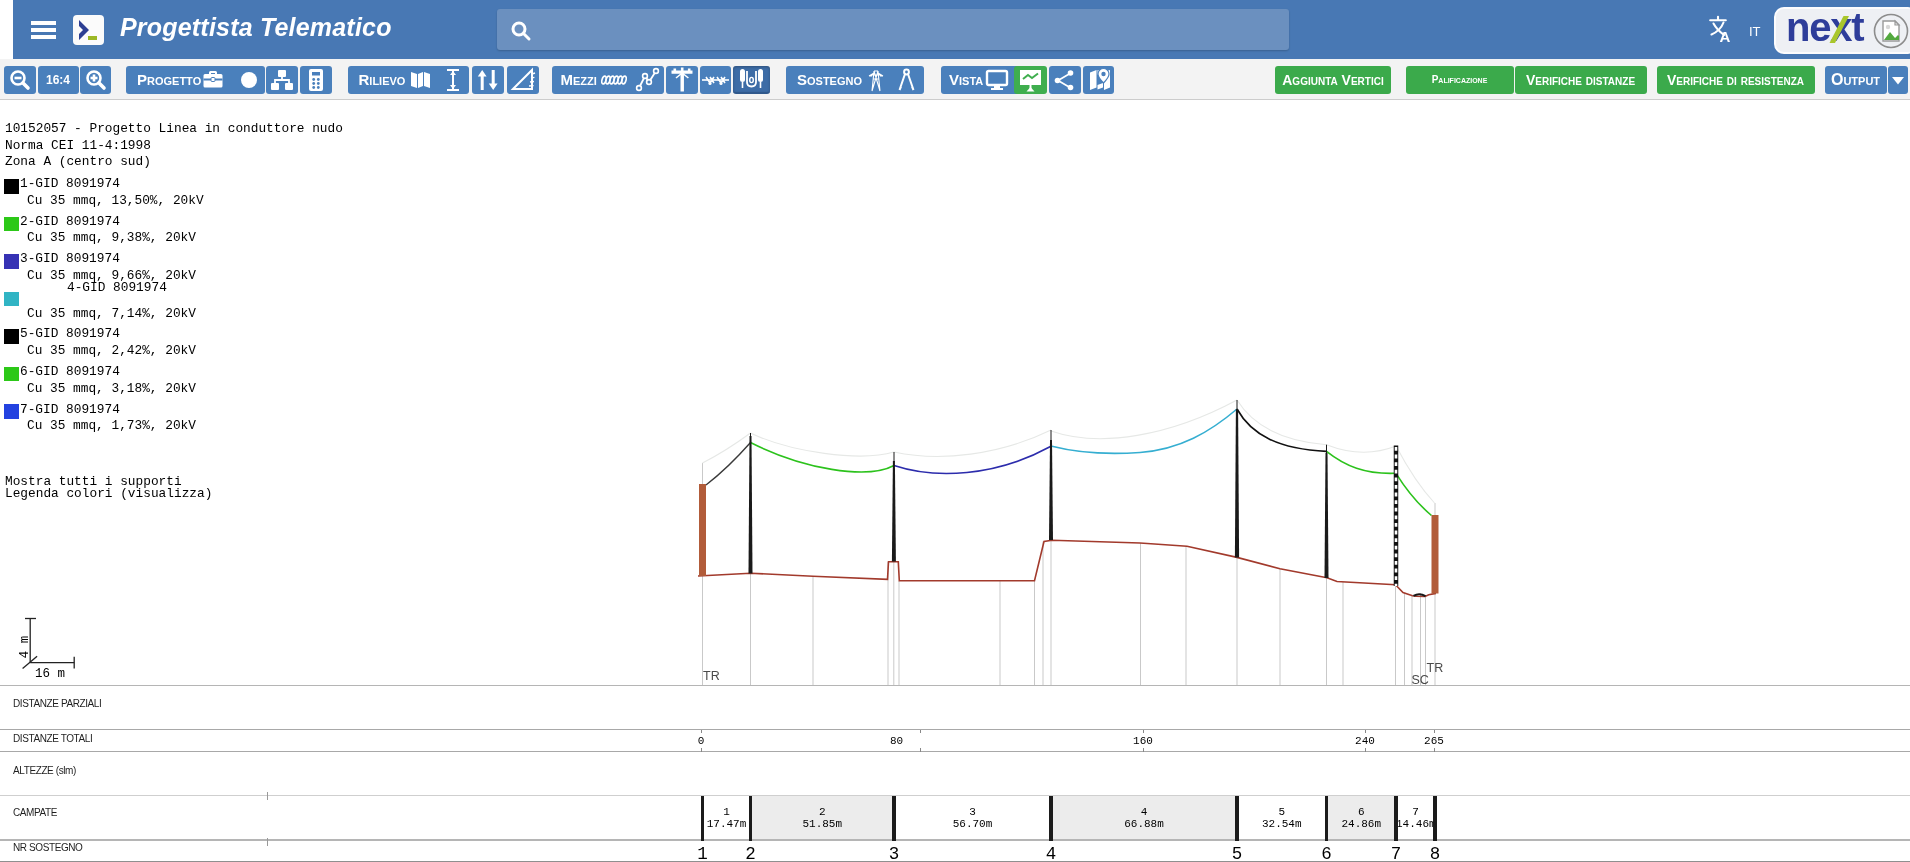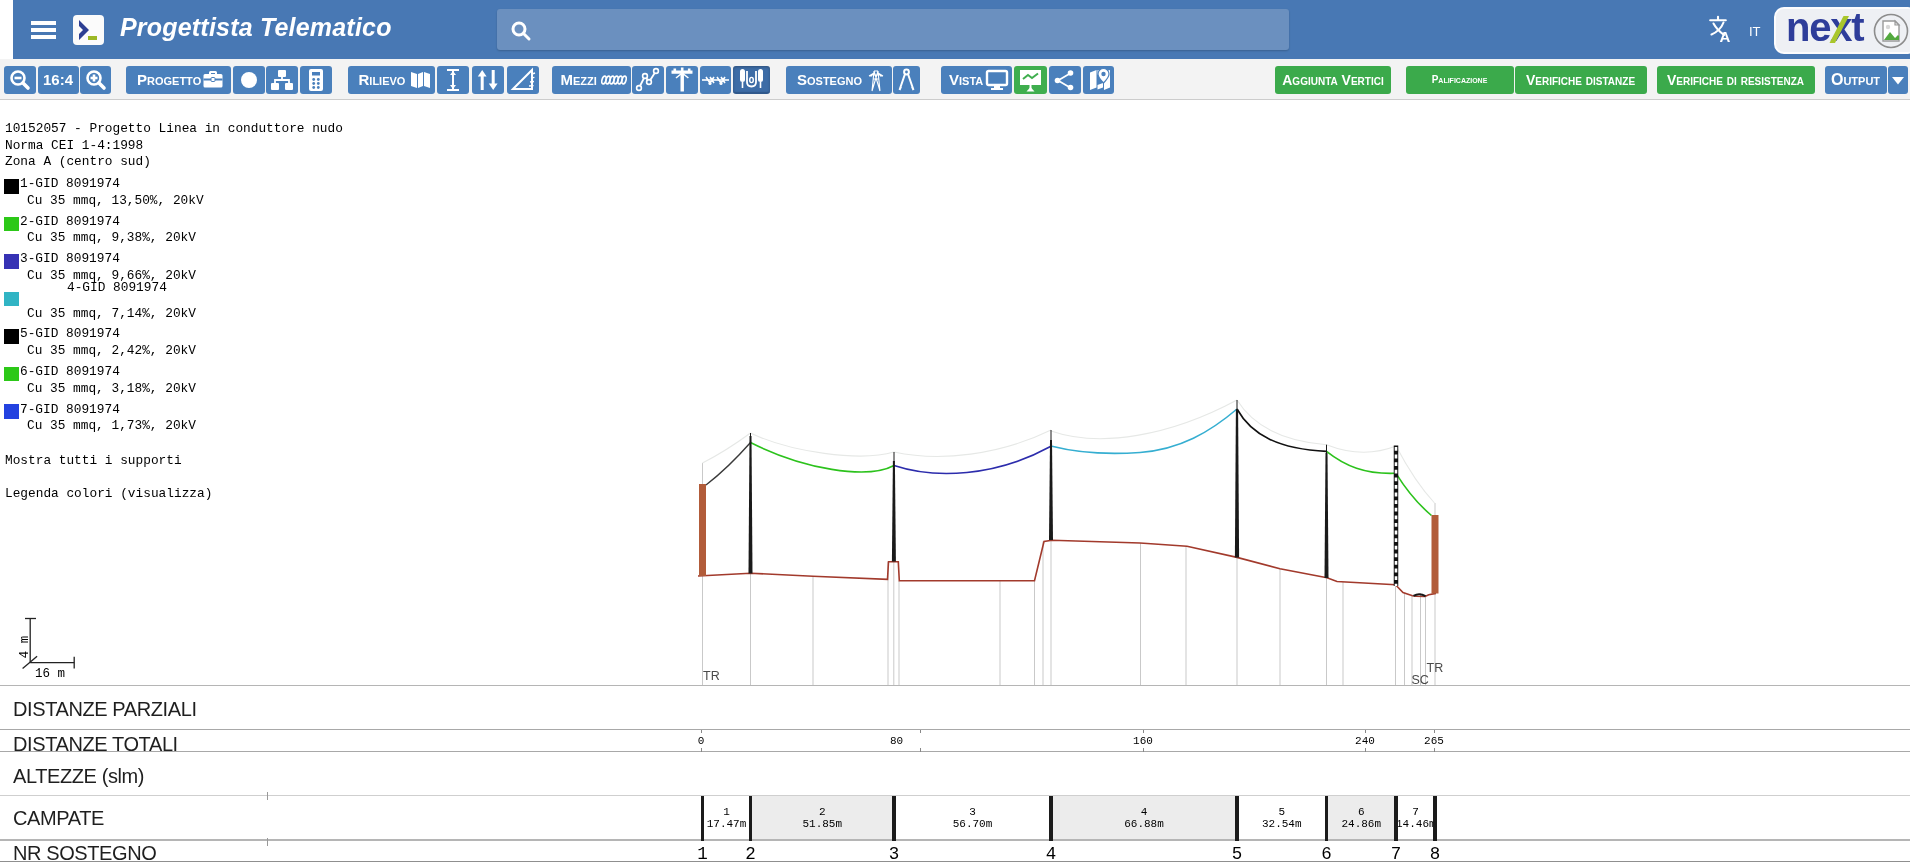--- a/index.html
+++ b/index.html
@@ -5,23 +5,23 @@
   html,body{margin:0;padding:0;width:1910px;height:862px;overflow:hidden;background:#fff;
     font-family:"Liberation Sans",sans-serif;}
   .abs{position:absolute;}
   #legend div{white-space:nowrap;}
   #legend{left:0;top:0;width:1910px;}
   #header{position:absolute;left:13px;top:0;width:1910px;height:59px;background:#4878b4;}
   #toolbar{position:absolute;left:0;top:59px;width:1910px;height:40px;background:#f3f3f3;border-bottom:1px solid #ccc;}
   .btn{position:absolute;top:7px;height:28px;background:#4a80bc;border-radius:3px;}
   .gbtn{position:absolute;top:7px;height:28px;background:#3baa4b;border-radius:3px;color:#fff;
     font-weight:bold;font-variant:small-caps;text-align:center;}
-  .lbl{color:#fff;font-weight:bold;font-variant:small-caps;}
+  .lbl{color:#fff;font-weight:bold;font-variant:small-caps;padding-left:32px;}
   .mono{font-family:"Liberation Mono",monospace;}
-  .rowlab{position:absolute;left:13px;font-size:20px;letter-spacing:-0.4px;color:#1f1f1f;}
+  .rowlab{position:absolute;left:13px;font-size:10px;letter-spacing:-0.4px;color:#1f1f1f;}
   .hline{position:absolute;left:0;width:1910px;}
 </style>
 </head>
 <body>
 <div id="header">
 
   <div class="abs" style="left:18px;top:21px;width:25px;height:4px;background:#fff"></div>
   <div class="abs" style="left:18px;top:28px;width:25px;height:4px;background:#fff"></div>
   <div class="abs" style="left:18px;top:35px;width:25px;height:4px;background:#fff"></div>
 
@@ -66,21 +66,21 @@
 </div>
 <div id="toolbar">
 
   <div class="btn" style="left:4px;width:32px;">
     <svg width="32" height="28" viewBox="0 0 32 28">
         <circle cx="14" cy="12" r="6.5" fill="none" stroke="#fff" stroke-width="2.6"></circle>
         <line x1="10.5" y1="12" x2="17.5" y2="12" stroke="#fff" stroke-width="2.6"></line>
         <line x1="19" y1="17" x2="24" y2="22" stroke="#fff" stroke-width="3.6" stroke-linecap="round"></line>
       </svg>
   </div>
-  <div class="btn" style="left:37.5px;width:41px;color:#fff;font-weight:bold;font-size:15px;text-align:center;line-height:28px;">16:4</div>
+  <div class="btn" style="left:37.5px;width:41px;color:#fff;font-weight:bold;font-size:12px;text-align:center;line-height:28px;">16:4</div>
   <div class="btn" style="left:80px;width:31px;">
     <svg width="31" height="28" viewBox="0 0 31 28">
         <circle cx="14" cy="12" r="6.5" fill="none" stroke="#fff" stroke-width="2.6"></circle>
         <line x1="10.5" y1="12" x2="17.5" y2="12" stroke="#fff" stroke-width="2.6"></line>
         <line x1="14" y1="8.5" x2="14" y2="15.5" stroke="#fff" stroke-width="2.6"></line>
         <line x1="19" y1="17" x2="24" y2="22" stroke="#fff" stroke-width="3.6" stroke-linecap="round"></line>
       </svg>
   </div>
 
   <div class="btn lbl" style="left:126px;width:105px;font-size:15px;line-height:28px;">
@@ -272,21 +272,21 @@
   <div class="gbtn" style="left:1656.5px;width:158px;font-size:14px;line-height:28px;">Verifiche di resistenza</div>
   <div class="btn" style="left:1824.5px;width:62px;color:#fff;font-weight:bold;font-variant:small-caps;font-size:16px;text-align:center;line-height:28px;">Output</div>
   <div class="btn" style="left:1888px;width:20px;">
     <svg width="20" height="28" viewBox="0 0 20 28">
         <path d="M4 11 H16 L10 18.5 Z" fill="#fff"></path>
       </svg>
   </div>
 </div>
 <div id="legend" class="mono" style="position:absolute;font-size:12.8px;color:#000;">
   <div class="abs" style="left:5px;top:121px;">10152057 - Progetto Linea in conduttore nudo</div>
-  <div class="abs" style="left:5px;top:137.7px;">Norma CEI 1-4:1998</div>
+  <div class="abs" style="left:5px;top:137.7px;">Norma CEI 11-4:1998</div>
   <div class="abs" style="left:5px;top:154.4px;">Zona A (centro sud)</div>
 
   <div class="abs" style="left:4px;top:179px;width:14.5px;height:14.5px;background:#000;"></div>
   <div class="abs" style="left:20px;top:176px;">1-GID 8091974</div>
   <div class="abs" style="left:27px;top:192.7px;">Cu 35 mmq, 13,50%, 20kV</div>
 
   <div class="abs" style="left:4px;top:216.5px;width:14.5px;height:14.5px;background:#2cc818;"></div>
   <div class="abs" style="left:20px;top:213.6px;">2-GID 8091974</div>
   <div class="abs" style="left:27px;top:230.3px;">Cu 35 mmq, 9,38%, 20kV</div>
 
@@ -303,21 +303,21 @@
   <div class="abs" style="left:27px;top:343.1px;">Cu 35 mmq, 2,42%, 20kV</div>
 
   <div class="abs" style="left:4px;top:366.5px;width:14.5px;height:14.5px;background:#2cc818;"></div>
   <div class="abs" style="left:20px;top:364px;">6-GID 8091974</div>
   <div class="abs" style="left:27px;top:380.7px;">Cu 35 mmq, 3,18%, 20kV</div>
 
   <div class="abs" style="left:4px;top:404px;width:14.5px;height:14.5px;background:#2342e0;"></div>
   <div class="abs" style="left:20px;top:401.6px;">7-GID 8091974</div>
   <div class="abs" style="left:27px;top:418.3px;">Cu 35 mmq, 1,73%, 20kV</div>
 
-  <div class="abs" style="left:5px;top:453px;">Mostra tutti i supporti</div>
+  <div class="abs" style="left:5px;top:474px;">Mostra tutti i supporti</div>
   <div class="abs" style="left:5px;top:485.5px;">Legenda colori (visualizza)</div>
 </div>
 <div id="rows">
 
   <div class="hline" style="top:685px;height:1px;background:#b5b5b5;"></div>
   <div class="hline" style="top:729px;height:1px;background:#a8a8a8;"></div>
   <div class="hline" style="top:750.7px;height:1px;background:#a8a8a8;"></div>
   <div class="hline" style="top:795px;height:1px;background:#cfcfcf;"></div>
   <div class="hline" style="top:839px;height:2px;background:#b5b5b5;"></div>
   <div class="hline" style="top:860.6px;height:1.4px;background:#8f8f8f;"></div>

